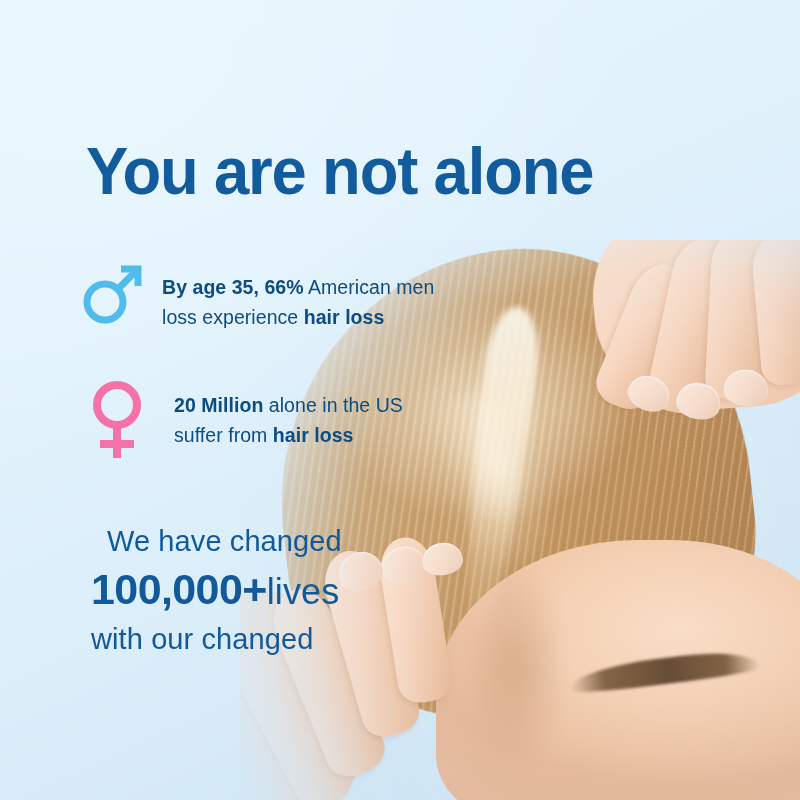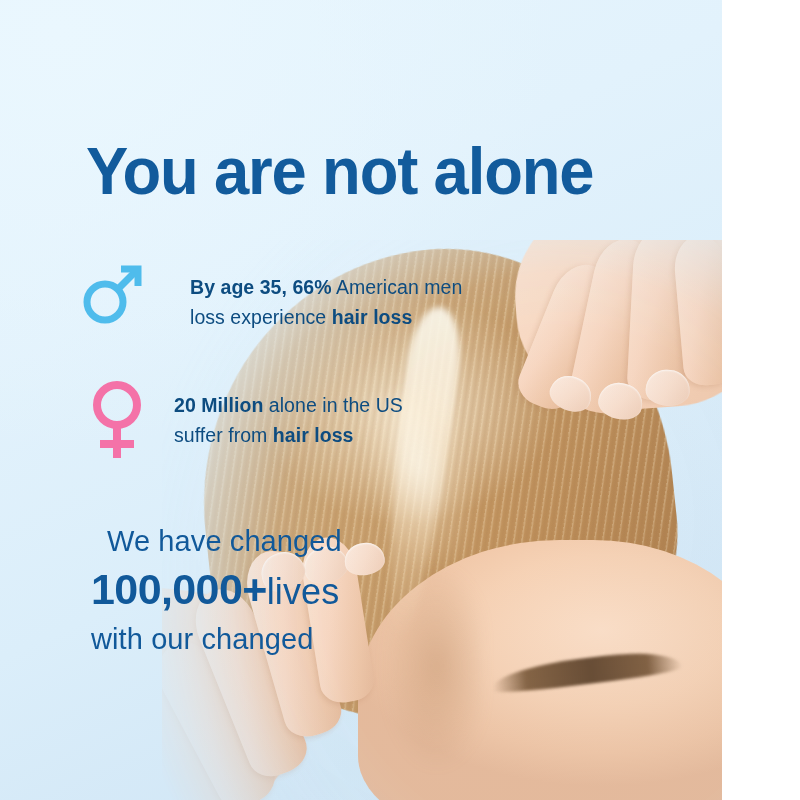--- a/index.html
+++ b/index.html
@@ -2,21 +2,21 @@
 <html><head>
 <meta charset="utf-8">
 <style>
   html, body {
     margin: 0;
     padding: 0;
     background: #ffffff;
   }
   #poster {
     position: relative;
-    width: 722px;
+    width: 800px;
     height: 800px;
     overflow: hidden;
     font-family: "Liberation Sans", sans-serif;
     background:
       radial-gradient(ellipse 120% 90% at 8% 4%, #eaf7fe 0%, rgba(234,247,254,0) 58%),
       linear-gradient(155deg, #e6f5fd 0%, #e2f2fc 32%, #dbeefa 58%, #d2e7f6 82%, #cfe4f4 100%);
     user-select: none;
   }
 
   
@@ -168,21 +168,21 @@
     font-weight: 700;
     letter-spacing: -1.2px;
     color: #125b9c;
     line-height: 1;
     white-space: nowrap;
     transform: scaleX(0.96);
     transform-origin: left center;
   }
 
   .stat-row { position: absolute; display: flex; align-items: flex-start; }
-  .stat-male   { left: 80px; top: 262px; gap: 28px; }
+  .stat-male   { left: 80px; top: 262px; }
   .stat-female { left: 88px; top: 378px; }
 
   .sym { flex: 0 0 auto; }
   .stat-text {
     color: #0d4c80;
     font-size: 19.5px;
     line-height: 1.55;
     font-weight: 400;
     letter-spacing: 0.05px;
     white-space: nowrap;

